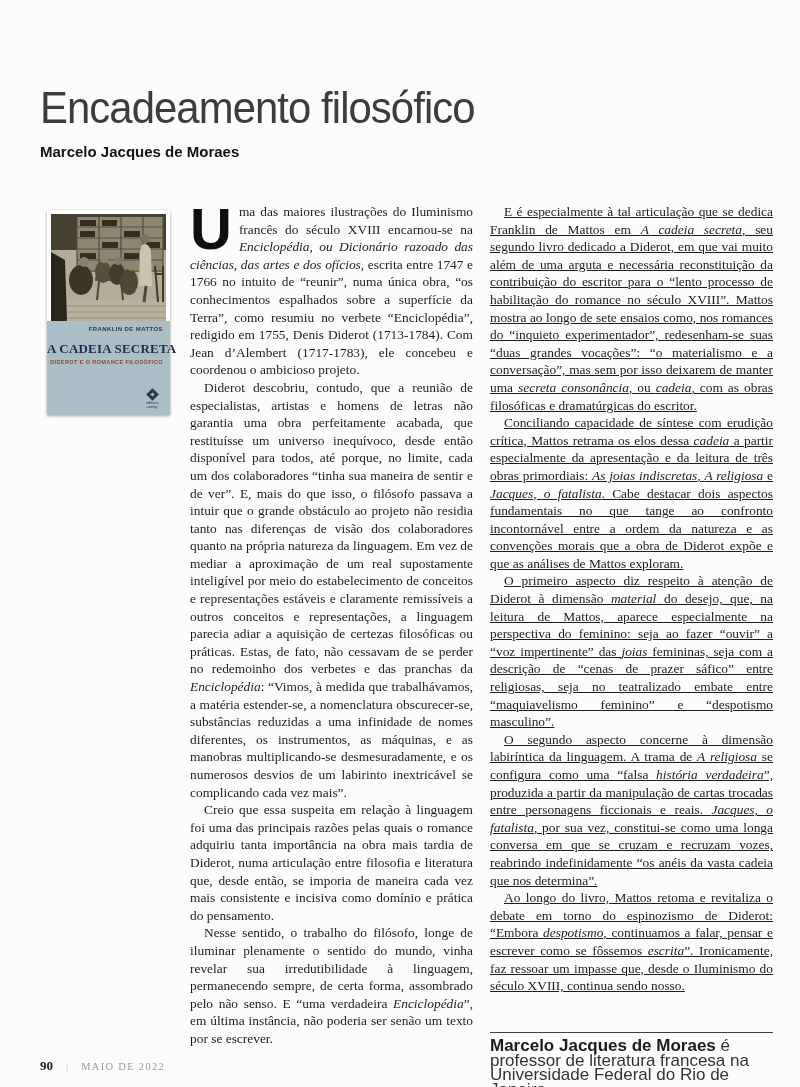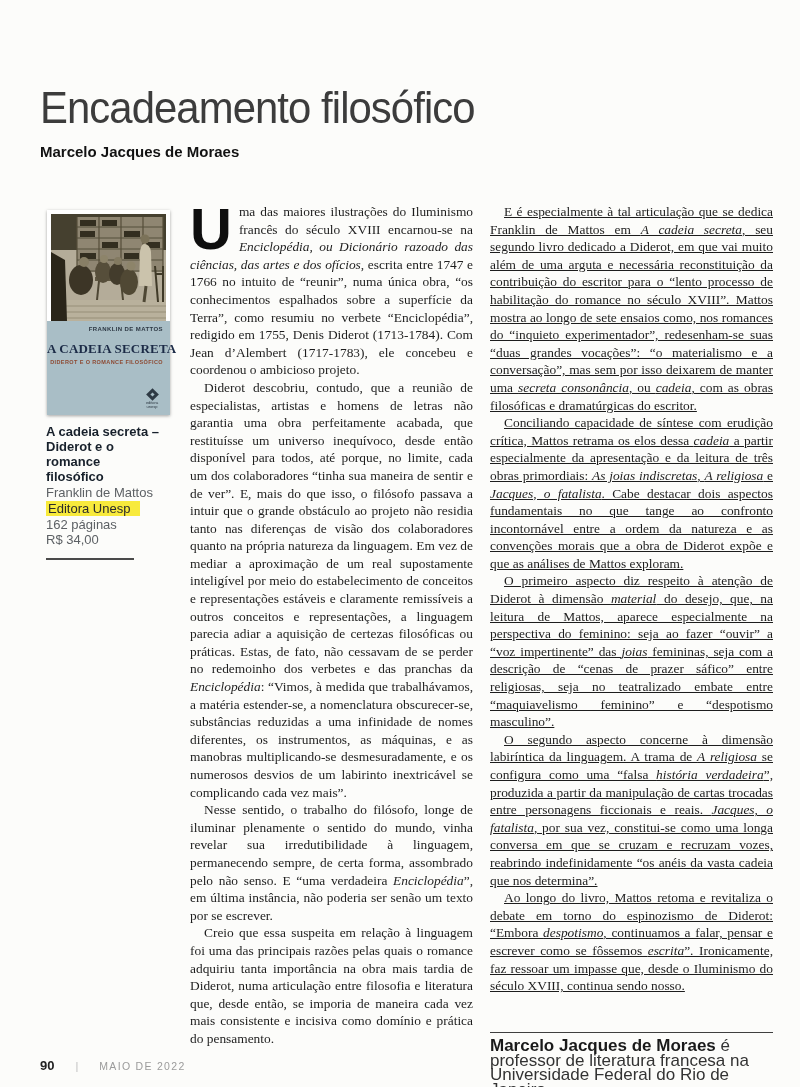--- a/index.html
+++ b/index.html
@@ -47,21 +47,21 @@
   .col p.first{text-indent:0;}
   .dropcap{float:left;font-family:"Liberation Sans",sans-serif;font-weight:800;font-size:58px;
            line-height:46px;padding:3px 7px 0 0;color:#0e0e0e;}
 
   
   .bio{position:absolute;left:490px;top:1032px;width:283px;background:#fcfcfa;z-index:2;
        border-top:1.5px solid #3f3f3f;padding-top:6px;font-size:17px;line-height:14.5px;color:#333;}
   .bio .bio-name{font-weight:bold;color:#1a1a1a;}
 
   
-  .footer{position:absolute;left:40px;top:1058px;display:flex;align-items:baseline;gap:21px;}
+  .footer{position:absolute;left:40px;top:1058px;display:flex;align-items:baseline;gap:13px;font-family:Liberation Serif, serif;}
   .page-number{font-size:13px;font-weight:bold;color:#222;}
   .footer-sep{font-size:11px;color:#c0c0c0;}
   .footer-issue{font-size:10.5px;letter-spacing:1.3px;color:#9b9b9b;}
 </style>
 </head>
 <body>
 
 <div class="page">
 
   <div class="headline">Encadeamento filosófico</div>
@@ -127,34 +127,26 @@
       <div class="cover-author">FRANKLIN DE MATTOS</div>
       <div class="cover-title">A CADEIA SECRETA</div>
       <div class="cover-subtitle">DIDEROT E O ROMANCE FILOSÓFICO</div>
       <div class="cover-logo">
         <div class="diamond"></div>
         <div class="logo-text">editora unesp</div>
       </div>
     </div>
   </div>
 
-  <div class="book-info">
-    <div class="info-title">A cadeia secreta – Diderot e o romance filosófico</div>
-    <div class="info-author">Franklin de Mattos</div>
-    <div><span class="info-publisher">Editora Unesp</span></div>
-    <div class="info-pages">162 páginas</div>
-    <div class="info-price">R$ 34,00</div>
-    <div class="info-rule"></div>
-  </div>
 
   <div class="col col-left" lang="pt-BR">
       <p class="first"><span class="dropcap">U</span>ma das maiores ilustrações do Iluminismo francês do século XVIII encarnou-se na <i>Enciclopédia, ou Dicionário razoado das ciências, das artes e dos ofícios</i>, escrita entre 1747 e 1766 no intuito de “reunir”, numa única obra, “os conhecimentos espalhados sobre a superfície da Terra”, como resumiu no verbete “Enciclopédia”, redigido em 1755, Denis Diderot (1713-1784). Com Jean d’Alembert (1717-1783), ele concebeu e coordenou o ambicioso projeto.</p>
       <p>Diderot descobriu, contudo, que a reunião de especialistas, artistas e homens de letras não garantia uma obra perfeitamente acabada, que restituísse um universo inequívoco, desde então disponível para todos, até porque, no limite, cada um dos colaboradores “tinha sua maneira de sentir e de ver”. E, mais do que isso, o filósofo passava a intuir que o grande obstáculo ao projeto não residia tanto nas diferenças de visão dos colaboradores quanto na própria natureza da linguagem. Em vez de mediar a aproximação de um real supostamente inteligível por meio do estabelecimento de conceitos e representações estáveis e claramente remissíveis a outros conceitos e representações, a linguagem parecia adiar a aquisição de certezas filosóficas ou práticas. Estas, de fato, não cessavam de se perder no redemoinho dos verbetes e das pranchas da <i>Enciclopédia</i>: “Vimos, à medida que trabalhávamos, a matéria estender-se, a nomenclatura obscurecer-se, substâncias reduzidas a uma infinidade de nomes diferentes, os instrumentos, as máquinas, e as manobras multiplicando-se desmesuradamente, e os numerosos desvios de um labirinto inextricável se complicando cada vez mais”.</p>
+      <p>Creio que essa suspeita em relação à linguagem foi uma das principais razões pelas quais o romance adquiriu tanta importância na obra mais tardia de Diderot, numa articulação entre filosofia e literatura que, desde então, se imporia de maneira cada vez mais consistente e incisiva como domínio e prática do pensamento.</p>
       <p>Nesse sentido, o trabalho do filósofo, longe de iluminar plenamente o sentido do mundo, vinha revelar sua irredutibilidade à linguagem, permanecendo sempre, de certa forma, assombrado pelo não senso. E “uma verdadeira <i>Enciclopédia</i>”, em última instância, não poderia ser senão um texto por se escrever.</p>
-      <p>Creio que essa suspeita em relação à linguagem foi uma das principais razões pelas quais o romance adquiriu tanta importância na obra mais tardia de Diderot, numa articulação entre filosofia e literatura que, desde então, se imporia de maneira cada vez mais consistente e incisiva como domínio e prática do pensamento.</p>
     </div>
   <div class="col col-right" lang="pt-BR">
       <p>E é especialmente à tal articulação que se dedica Franklin de Mattos em <i>A cadeia secreta</i>, seu segundo livro dedicado a Diderot, em que vai muito além de uma arguta e necessária reconstituição da contribuição do escritor para o “lento processo de habilitação do romance no século XVIII”. Mattos mostra ao longo de sete ensaios como, nos romances do “inquieto experimentador”, redesenham-se suas “duas grandes vocações”: “o materialismo e a conversação”, mas sem por isso deixarem de manter uma <i>secreta consonância</i>, ou <i>cadeia</i>, com as obras filosóficas e dramatúrgicas do escritor.</p>
       <p>Conciliando capacidade de síntese com erudição crítica, Mattos retrama os elos dessa <i>cadeia</i> a partir especialmente da apresentação e da leitura de três obras primordiais: <i>As joias indiscretas</i>, <i>A religiosa</i> e <i>Jacques, o fatalista</i>. Cabe destacar dois aspectos fundamentais no que tange ao confronto incontornável entre a ordem da natureza e as convenções morais que a obra de Diderot expõe e que as análises de Mattos exploram.</p>
       <p>O primeiro aspecto diz respeito à atenção de Diderot à dimensão <i>material</i> do desejo, que, na leitura de Mattos, aparece especialmente na perspectiva do feminino: seja ao fazer “ouvir” a “voz impertinente” das <i>joias</i> femininas, seja com a descrição de “cenas de prazer sáfico” entre religiosas, seja no teatralizado embate entre “maquiavelismo feminino” e “despotismo masculino”.</p>
       <p>O segundo aspecto concerne à dimensão labiríntica da linguagem. A trama de <i>A religiosa</i> se configura como uma “falsa <i>história verdadeira</i>”, produzida a partir da manipulação de cartas trocadas entre personagens ficcionais e reais. <i>Jacques, o fatalista</i>, por sua vez, constitui-se como uma longa conversa em que se cruzam e recruzam vozes, reabrindo indefinidamente “os anéis da vasta cadeia que nos determina”.</p>
       <p>Ao longo do livro, Mattos retoma e revitaliza o debate em torno do espinozismo de Diderot: “Embora <i>despotismo</i>, continuamos a falar, pensar e escrever como se fôssemos <i>escrita</i>”. Ironicamente, faz ressoar um impasse que, desde o Iluminismo do século XVIII, continua sendo nosso.</p>
     </div>
 
   <div class="bio">

